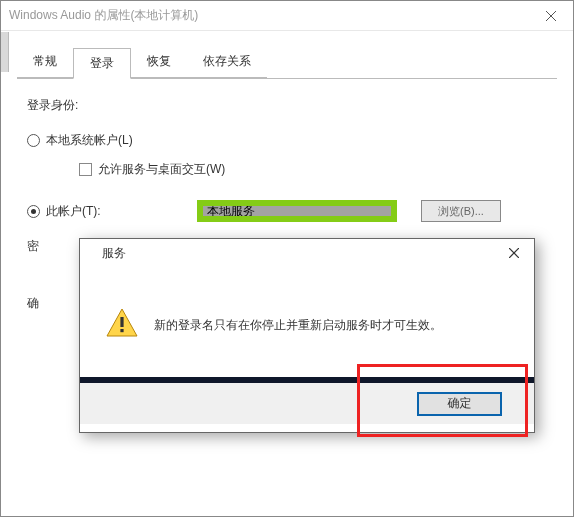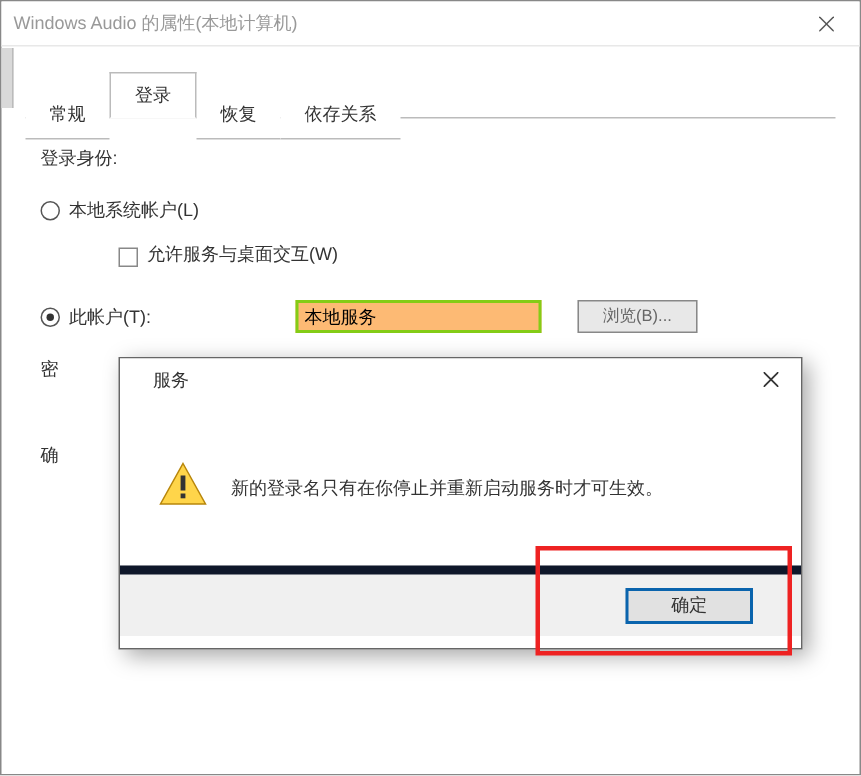--- a/index.html
+++ b/index.html
@@ -74,21 +74,21 @@
       background: #fff;
       border-bottom: 1px solid #fff;
       top: 1px;
       z-index: 2;
       text-align: center;
     }
     .tab:not(.active) {
       background: #fff;
       border: none;
       border-bottom: 1px solid #bbb;
-      top: 15px;
+      top: 0;
     }
     .tab-body {
       padding: 18px 10px;
       font-size: 12px;
       color: #333;
     }
     .label-row { margin-bottom: 18px; }
     .radio-row {
       display: flex;
       align-items: center;
@@ -105,44 +105,44 @@
       position: relative;
     }
     .radio.checked::after {
       content: "";
       width: 5px; height: 5px;
       background: #333;
       border-radius: 50%;
     }
     .checkbox-row {
       display: flex;
-      align-items: flex-end;
+      align-items: center;
       margin-left: 24px;
       margin-bottom: 22px;
       padding-left: 28px;
     }
     .checkbox {
       width: 13px; height: 13px;
       border: 1px solid #888;
       margin-right: 6px;
       display: inline-block;
     }
     .form-row {
       display: flex;
       align-items: center;
       margin-bottom: 16px;
     }
     .form-row .radio-label { width: 170px; display: flex; align-items: center; }
     .text-input {
-      width: 164px;
+      width: 200px;
       height: 22px;
-      border: 2px solid #84cc16;
+      border: 6px solid #84cc16;
       padding: 2px 4px;
       font-size: 12px;
-      background: #fdba74;
+      background: #a3a3a3;
     }
     .browse-btn {
       width: 80px;
       height: 22px;
       border: 1px solid #888;
       background: #e8e8e8;
       margin-left: 24px;
       font-size: 11px;
       text-align: center;
       line-height: 20px;

